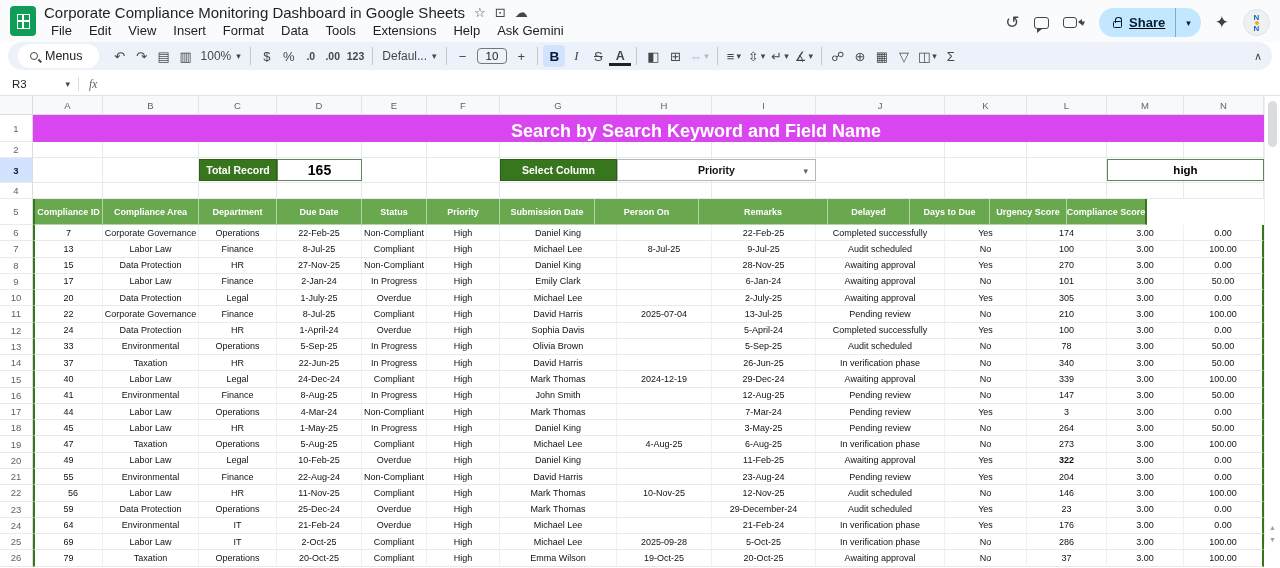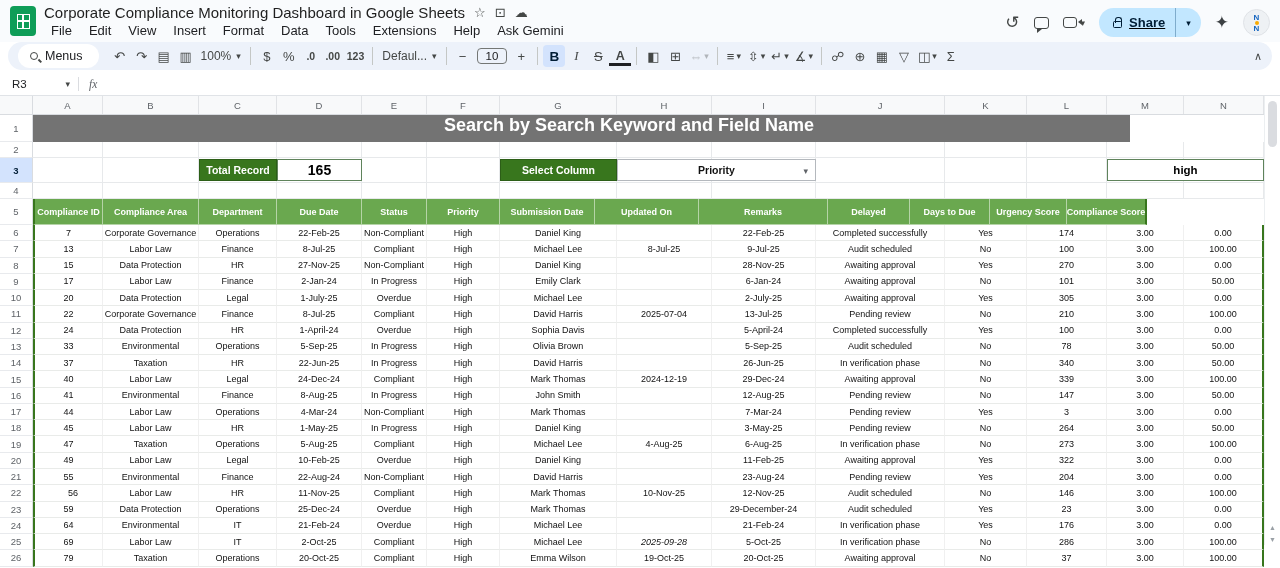--- a/index.html
+++ b/index.html
@@ -80,22 +80,22 @@
   .corner { width:33px; border-right:1px solid #d9dce0; background:#f8f9fa; }
   .col-h { border-right:1px solid #e1e3e6; font-size:9.5px; color:#5f6368; display:flex;
     align-items:center; justify-content:center; }
   .rows-area { position:relative; }
   .sheet-row { display:flex; }
   .row-num { width:33px; flex:none; background:#fff; border-right:1px solid #d9dce0; border-bottom:1px solid #e8eaed;
     font-size:9.5px; color:#5f6368; display:flex; align-items:center; justify-content:center; }
   .row-num.selected { background:#d3e3fd; color:#001d35; font-weight:bold; }
   .row-content { position:relative; display:flex; width:1231px; }
   .gcell { border-right:1px solid #e7e9eb; border-bottom:1px solid #e7e9eb; background:#fff; }
-  .banner { width:1097px; background:#737373; color:#fff; font-weight:bold; font-size:18px;
-    display:flex; align-items:flex-start; justify-content:center; }
+  .banner { width:1231px; background:#d946ef; color:#fff; font-weight:bold; font-size:18px;
+    display:flex; align-items:flex-end; justify-content:center; }
   .banner span { margin-left:95px; }
   .hcell { background:#6aa84f; color:#fff; font-weight:bold; font-size:9px; display:flex; align-items:center;
     justify-content:center; border-right:1px solid rgba(255,255,255,.5); border-bottom:1px solid rgba(255,255,255,.5);
     overflow:hidden; white-space:nowrap; }
   .dcell { background:#fff; color:#111; font-size:9px; display:flex; align-items:center; justify-content:center;
     border-right:1px solid #f0f0f0; border-bottom:1px solid #e9ebe9; overflow:hidden; white-space:nowrap; }
   .edge-l { border-left:2px solid #38761d; }
   .edge-r { border-right:2px solid #38761d !important; }
 
   
@@ -331,21 +331,21 @@
       <div class="sheet-row" style="height: 26px;">
         <div class="row-num">5</div>
         <div class="row-content">
           <div class="hcell edge-l" style="width: 70px;">Compliance ID</div>
           <div class="hcell" style="width: 96px;">Compliance Area</div>
           <div class="hcell" style="width: 78px;">Department</div>
           <div class="hcell" style="width: 85px;">Due Date</div>
           <div class="hcell" style="width: 65px;">Status</div>
           <div class="hcell" style="width: 73px;">Priority</div>
           <div class="hcell" style="width: 95px;">Submission Date</div>
-          <div class="hcell" style="width: 104px;">Updated On</div>
+          <div class="hcell" style="width: 104px;">Person On</div>
           <div class="hcell" style="width: 129px;">Remarks</div>
           <div class="hcell" style="width: 82px;">Delayed</div>
           <div class="hcell" style="width: 80px;">Days to Due</div>
           <div class="hcell" style="width: 77px;">Urgency Score</div>
           <div class="hcell edge-r" style="width: 80px;">Compliance Score</div>
         </div>
       </div>
       <div class="sheet-row" style="height: 16.28px;">
         <div class="row-num">6</div>
         <div class="row-content">
@@ -619,21 +619,21 @@
           <div class="dcell" style="width: 96px;">Labor Law</div>
           <div class="dcell" style="width: 78px;">Legal</div>
           <div class="dcell" style="width: 85px;">10-Feb-25</div>
           <div class="dcell" style="width: 65px;">Overdue</div>
           <div class="dcell" style="width: 73px;">High</div>
           <div class="dcell" style="width: 117px;">Daniel King</div>
           <div class="dcell" style="width: 95px;"></div>
           <div class="dcell" style="width: 104px;">11-Feb-25</div>
           <div class="dcell" style="width: 129px;">Awaiting approval</div>
           <div class="dcell" style="width: 82px;">Yes</div>
-          <div class="dcell" style="width: 80px;">322</div>
+          <div class="dcell" style="width: 80px; font-weight: bold;">322</div>
           <div class="dcell" style="width: 77px;">3.00</div>
           <div class="dcell edge-r" style="width: 80px;">0.00</div>
         </div>
       </div>
       <div class="sheet-row" style="height: 16.28px;">
         <div class="row-num">21</div>
         <div class="row-content">
           <div class="dcell edge-l" style="width: 70px;">55</div>
           <div class="dcell" style="width: 96px;">Environmental</div>
           <div class="dcell" style="width: 78px;">Finance</div>
@@ -710,21 +710,21 @@
       <div class="sheet-row" style="height: 16.28px;">
         <div class="row-num">25</div>
         <div class="row-content">
           <div class="dcell edge-l" style="width: 70px;">69</div>
           <div class="dcell" style="width: 96px;">Labor Law</div>
           <div class="dcell" style="width: 78px;">IT</div>
           <div class="dcell" style="width: 85px;">2-Oct-25</div>
           <div class="dcell" style="width: 65px;">Compliant</div>
           <div class="dcell" style="width: 73px;">High</div>
           <div class="dcell" style="width: 117px;">Michael Lee</div>
-          <div class="dcell" style="width: 95px; font-style: italic;">2025-09-28</div>
+          <div class="dcell" style="width: 95px;">2025-09-28</div>
           <div class="dcell" style="width: 104px;">5-Oct-25</div>
           <div class="dcell" style="width: 129px;">In verification phase</div>
           <div class="dcell" style="width: 82px;">No</div>
           <div class="dcell" style="width: 80px;">286</div>
           <div class="dcell" style="width: 77px;">3.00</div>
           <div class="dcell edge-r" style="width: 80px;">100.00</div>
         </div>
       </div>
       <div class="sheet-row" style="height: 16.28px;">
         <div class="row-num">26</div>

